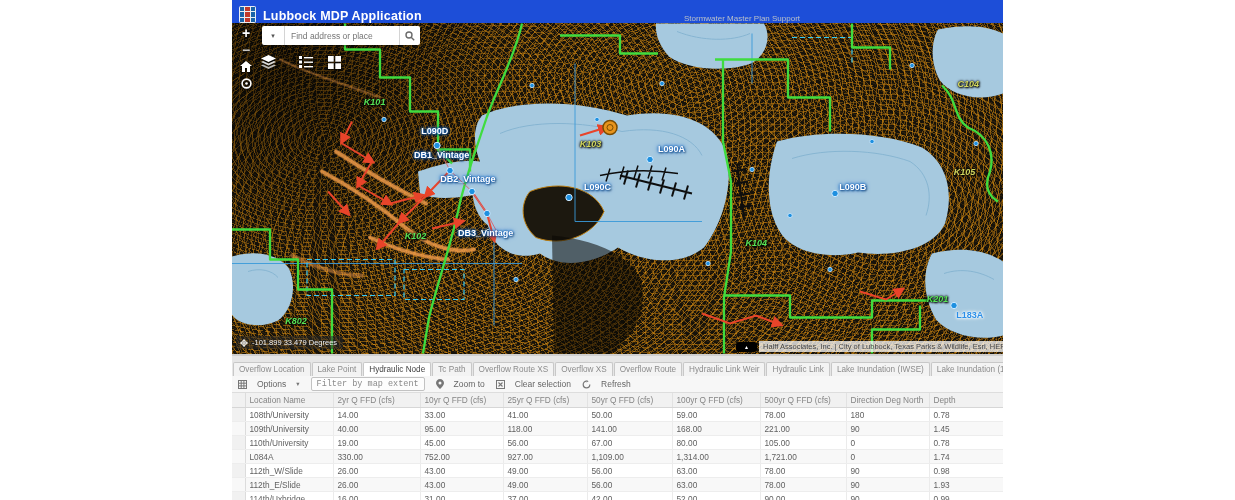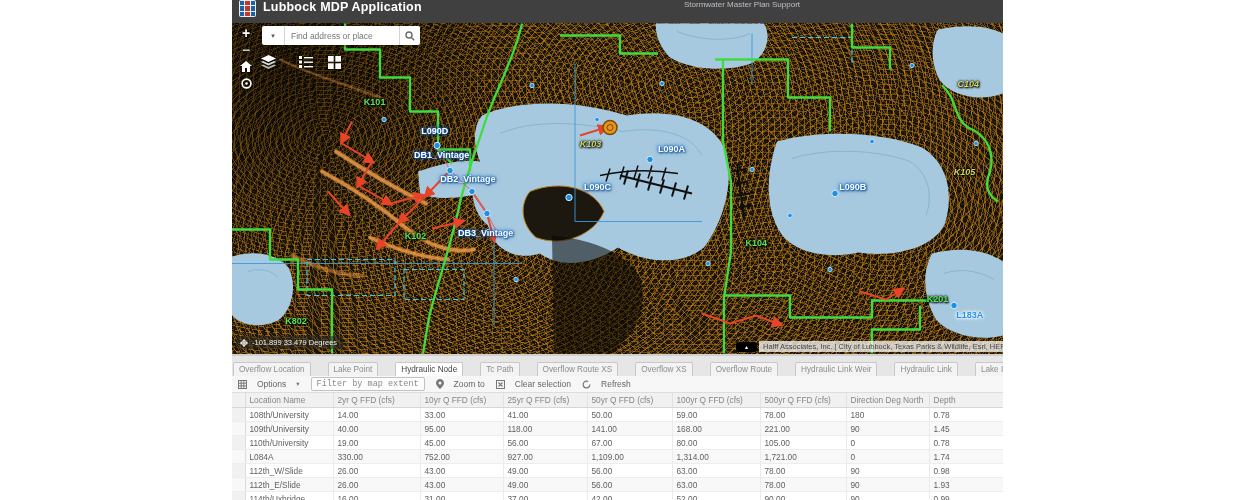--- a/index.html
+++ b/index.html
@@ -1,42 +1,42 @@
 <!DOCTYPE html>
 <html><head>
 <meta charset="utf-8">
 <style>
   html,body{margin:0;padding:0;background:#fff;}
   .canvas{position:relative;width:1235px;height:500px;background:#fff;overflow:hidden;
           font-family:"Liberation Sans",sans-serif;}
   .app{position:absolute;left:232px;top:0;width:771px;height:500px;display:flex;flex-direction:column;background:#fff;}
 
   
-  .hdr{position:relative;flex:0 0 23px;background:#404040;display:flex;align-items:flex-start;padding:0 7px;}
+  .hdr{position:relative;flex:0 0 23px;background:#1d4ed8;display:flex;align-items:flex-end;padding:0 7px;}
   .logo{display:grid;grid-template-columns:repeat(3,1fr);grid-template-rows:repeat(3,1fr);gap:1px;
         width:15px;height:15px;background:#e9edf2;padding:1px;border-radius:2px;margin-right:7px;}
   .logo i{display:block;background:#1a63a8;}
   .logo i.r{background:#c0392b;}
   .hdr-title{color:#fff;font-size:12.5px;font-weight:bold;letter-spacing:.2px;}
   .hdr-sub{position:absolute;left:452px;color:#b9c0c8;font-size:8px;}
 
   
   .map{position:relative;flex:0 0 331px;overflow:hidden;background:#14110a;}
   .map-texture{position:absolute;inset:0;background-color:#15120b;
     background-image:
       radial-gradient(circle at 7% 10%, rgba(0,0,0,.6), transparent 30%),
       repeating-radial-gradient(ellipse 300px 200px at 12% 35%, rgba(224,146,18,.50) 0 1px, transparent 1px 6px),
       repeating-radial-gradient(ellipse 380px 260px at 35% 72%, rgba(224,146,18,.40) 0 1px, transparent 1px 8px),
       repeating-radial-gradient(ellipse 340px 240px at 60% 18%, rgba(205,130,12,.45) 0 1px, transparent 1px 7px),
       repeating-radial-gradient(ellipse 420px 300px at 85% 55%, rgba(224,146,18,.40) 0 1px, transparent 1px 7px),
       repeating-radial-gradient(ellipse 360px 280px at 70% 92%, rgba(205,130,12,.38) 0 1px, transparent 1px 9px),
       repeating-linear-gradient(25deg, rgba(190,115,8,.14) 0 1px, transparent 1px 4px);}
   .map svg.mapart{position:absolute;inset:0;}
   .maplbl{position:absolute;transform:translate(-50%,-50%);font-size:9px;font-weight:bold;white-space:nowrap;z-index:5;}
-  .lbl-basin{color:#57e657;text-shadow:0 0 2px #000,0 0 3px #000,1px 1px 2px #000;}
+  .lbl-basin{color:#57e657;font-style:italic;text-shadow:0 0 2px #000,0 0 3px #000,1px 1px 2px #000;}
   .lbl-basin-alt{color:#d3d85e;font-style:italic;text-shadow:0 0 2px #000,0 0 3px #000,1px 1px 2px #000;}
   .lbl-node{color:#fff;text-shadow:0 0 2px #1565c0,0 0 3px #1565c0,0 0 5px #1565c0,1px 1px 2px rgba(0,0,0,.7);}
   .lbl-node-alt{color:#2b8fe8;text-shadow:0 0 2px #fff,0 0 3px #fff,0 0 4px #fff;}
 
   
   .navcol{position:absolute;left:5px;top:1px;z-index:8;display:flex;flex-direction:column;}
   .navbtn{width:18px;height:17px;color:#fff;display:grid;place-items:center;font-size:14px;font-weight:bold;
           text-shadow:0 1px 2px #000,0 0 3px #000;cursor:pointer;line-height:1;}
   .navbtn svg{filter:drop-shadow(0 1px 1px rgba(0,0,0,.9));}
   .searchbar{position:absolute;top:3px;left:30px;z-index:8;display:flex;height:19px;border-radius:2px;
@@ -53,21 +53,21 @@
   .coords{position:absolute;left:4px;bottom:5px;z-index:8;background:rgba(40,40,40,.55);color:#f0f0f0;
           font-size:7.5px;padding:2px 6px 2px 4px;border-radius:2px;display:flex;align-items:center;gap:4px;}
   .attrib{position:absolute;right:0;bottom:2px;z-index:8;display:flex;align-items:center;}
   .attr-toggle{background:#000;color:#fff;font-size:6px;line-height:1;padding:2px 9px;border-radius:3px;
                margin-right:2px;cursor:pointer;}
   .attr-text{background:rgba(255,255,255,.75);color:#454545;font-size:7.5px;padding:1px 4px;
              white-space:nowrap;overflow:hidden;max-width:236px;}
 
   
   .tabs{flex:0 0 18px;background:#e6e6e6;border-top:2px solid #cfcfcf;display:flex;align-items:flex-end;
-        padding:2px 1px 0;gap:17px;overflow:hidden;}
+        padding:2px 1px 0;gap:1px;overflow:hidden;}
   .tab{background:#f3f3f3;border:1px solid #c8c8c8;border-bottom:none;font-size:8.2px;color:#8c8c8c;
        padding:2px 5px;border-radius:2px 2px 0 0;white-space:nowrap;cursor:pointer;}
   .tab.active{background:#fff;color:#444;}
 
   
   .tbar{flex:0 0 16px;background:#f7f7f7;border-bottom:1px solid #ddd;display:flex;align-items:center;
         font-size:8.5px;color:#666;gap:11px;padding:0 6px;}
   .titem{display:flex;align-items:center;gap:10px;cursor:pointer;white-space:nowrap;}
   .filter-btn{border:1px solid #c2c2c2;background:#fdfdfd;padding:1px 5px;border-radius:2px;color:#8a8a8a;font-family:Liberation Mono, monospace;}
   .caret{font-size:6.5px;color:#777;}

